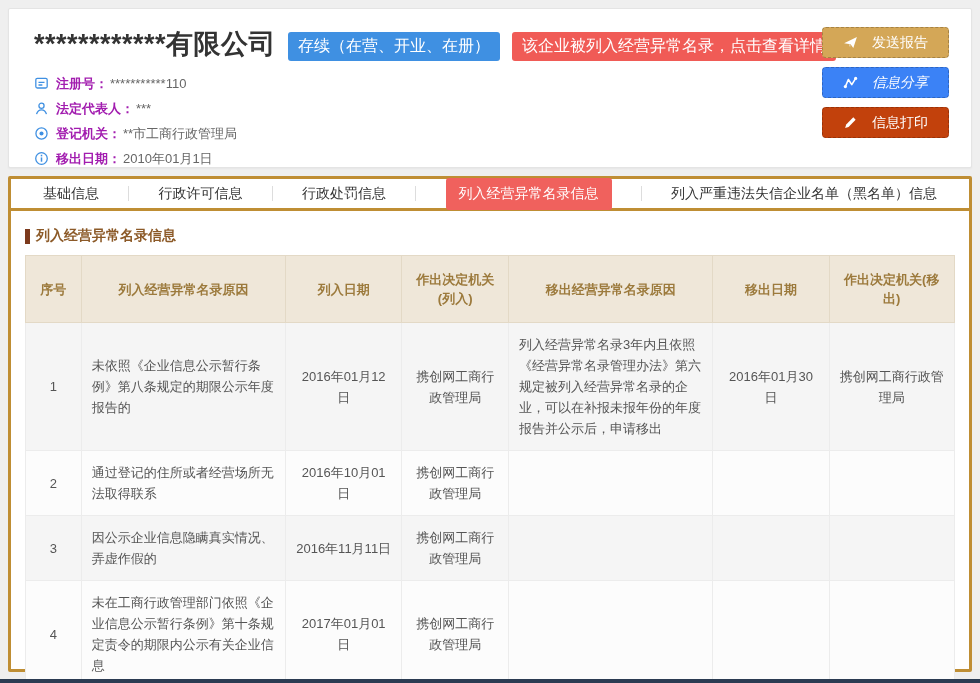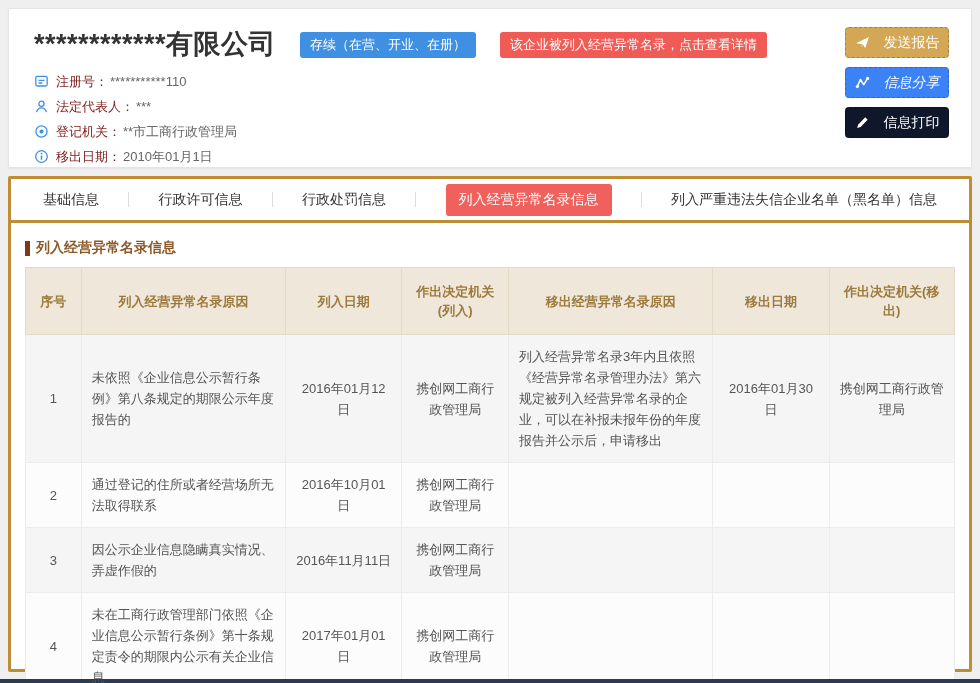--- a/index.html
+++ b/index.html
@@ -15,46 +15,46 @@
     height:160px;
     background:#fff;
     border:1px solid #e4e4e4;
     border-radius:2px;
     box-shadow:0 1px 2px rgba(0,0,0,.04);
     position:relative;
     padding:20px 25px 0 25px;
   }
   .title-row { display:flex; align-items:flex-start; }
   .company-name { font-size:27px; font-weight:bold; color:#333; letter-spacing:.5px; line-height:30px; }
-  .badge { font-size:13px; color:#fff; border-radius:3px; padding:4px 10px; margin-left:24px; margin-top:3px; white-space:nowrap; }
+  .badge { font-size:16px; color:#fff; border-radius:3px; padding:4px 10px; margin-left:12px; margin-top:3px; white-space:nowrap; }
   .badge-blue { background:#3f90e2; }
   .badge-red { background:#f05b56; cursor:pointer; }
   .info-lines { margin-top:10px; }
   .info-line { display:flex; align-items:center; height:25px; font-size:13px; }
   .info-line .ic { width:15px; height:15px; margin-right:7px; color:#3f90e2; display:inline-flex; }
   .info-line .ic svg { width:15px; height:15px; }
-  .info-line b { color:#7f1d1d; font-weight:normal; }
+  .info-line b { color:#a21caf; font-weight:bold; }
   .info-line .val { color:#666; margin-left:2px; }
   .actions { position:absolute; top:18px; right:22px; display:flex; flex-direction:column; gap:9px; }
   .act-btn {
-    width:104px; height:31px; border-radius:4px; border:1px dashed rgba(0,0,0,.22);
+    width:127px; height:31px; border-radius:4px; border:1px dashed rgba(0,0,0,.22);
     color:#fff; font-size:14px; display:flex; align-items:center; justify-content:center;
     gap:14px; cursor:pointer; font-family:inherit;
   }
   .act-btn svg { width:15px; height:15px; }
   
   .main-box {
     margin:8px 8px 0 8px;
     border:3px solid #bf8e34;
     background:#fff;
     height:496px;
     border-radius:2px;
   }
   .tab-bar {
-    height:44px; display:flex; align-items:center; justify-content:space-between;
+    height:32px; display:flex; align-items:center; justify-content:space-between;
     padding:0 32px; border-bottom:3px solid #bf8e34; background:#fff;text-align:center;
   }
   .tab { font-size:14px; color:#333; cursor:pointer; white-space:nowrap; }
   .tab.active { background:#f0615d; color:#fff; padding:7px 13px; border-radius:3px; }
   .tab-divider { width:1px; height:15px; background:#ddd; }
   .content { padding:10px 14px 0 14px; }
   .section-title { display:flex; align-items:center; margin:6px 0 10px 0; }
   .section-title .bar { width:5px; height:15px; background:#7c3a1d; margin-right:6px; }
   .section-title .txt { font-size:14px; font-weight:bold; color:#8c5a28; }
   
@@ -139,21 +139,21 @@
       <button class="act-btn" style="background: #3b82f6; font-style: italic;">
         <span style="display: inline-flex;">
           <svg viewBox="0 0 14 14">
             <path d="M2.2 10.8 L5 4.2 L8.2 9 L11.8 3.2" fill="none" stroke="#fff" stroke-width="1.5" stroke-linecap="round" stroke-linejoin="round"></path>
             <circle cx="2.2" cy="10.8" r="1.5" fill="#fff"></circle>
             <circle cx="11.8" cy="3.2" r="1.5" fill="#fff"></circle>
           </svg>
         </span>
         <span>信息分享</span>
       </button>
-      <button class="act-btn" style="background: #0f172a;">
+      <button class="act-btn" style="background: #c2410c;">
         <span style="display: inline-flex;">
           <svg viewBox="0 0 14 14">
             <path d="M2 12.2 L3 8.9 L9.6 2.2 L11.8 4.4 L5.2 11.1 Z" fill="#fff"></path>
           </svg>
         </span>
         <span>信息打印</span>
       </button>
     </div>
 </div>
 

